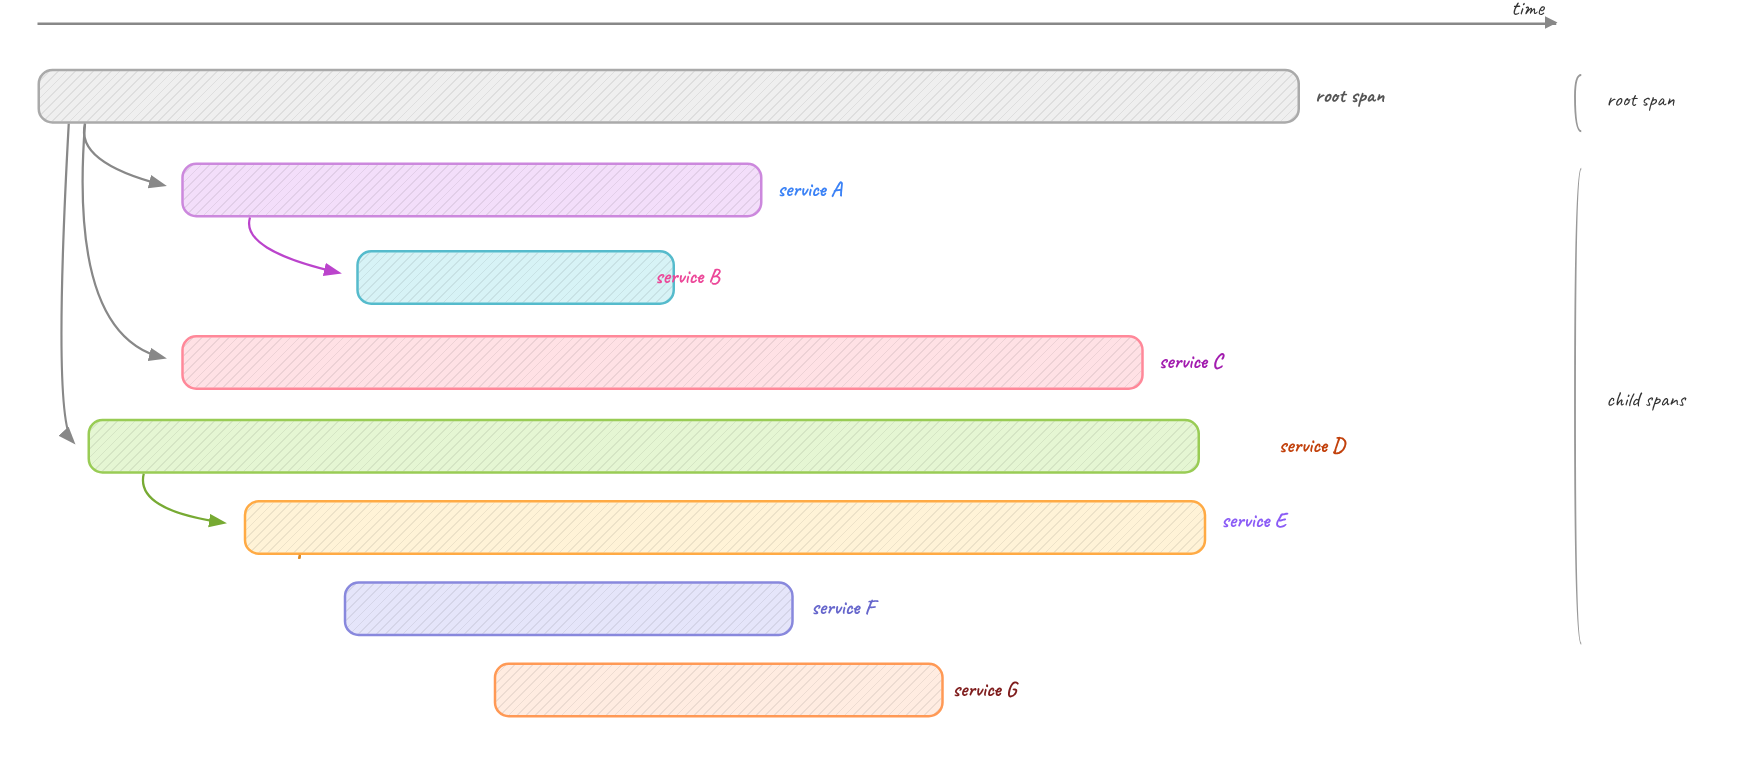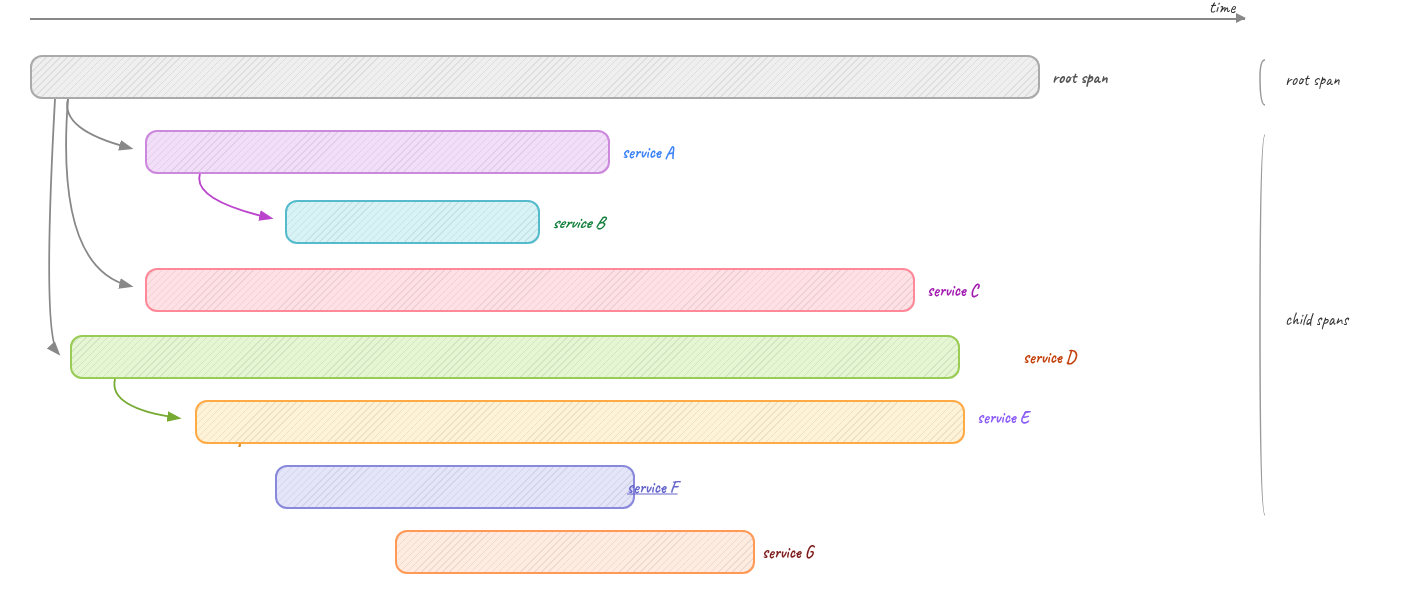--- a/index.html
+++ b/index.html
@@ -111,29 +111,29 @@
     <div class="time-arrowhead"></div>
     <div class="time-label">time</div>
   </div>
 
   <div id="spans-container">
       <div class="span-bar hatch" style="left: 30px; width: 1010px; top: 55px; background-color: rgba(210, 210, 210, 0.35); border-color: rgb(170, 170, 170);"></div>
       <div class="span-label" style="left: 1052px; top: 77px; color: rgb(85, 85, 85);">root span</div>
       <div class="span-bar hatch" style="left: 145px; width: 465px; top: 130px; background-color: rgba(220, 160, 240, 0.35); border-color: rgb(204, 136, 221);"></div>
       <div class="span-label" style="left: 622px; top: 152px; color: #3b82f6;">service A</div>
       <div class="span-bar hatch" style="left: 285px; width: 255px; top: 200px; background-color: rgba(140, 220, 230, 0.35); border-color: rgb(85, 187, 204);"></div>
-      <div class="span-label" style="left: 552px; top: 222px; color: #15803d; font-style: italic;">service B</div>
+      <div class="span-label" style="left: 524px; top: 222px; color: #ec4899;">service B</div>
       <div class="span-bar hatch" style="left: 145px; width: 770px; top: 268px; background-color: rgba(255, 170, 180, 0.35); border-color: rgb(255, 136, 153);"></div>
       <div class="span-label" style="left: 927px; top: 290px; color: #a21caf;">service C</div>
       <div class="span-bar hatch" style="left: 70px; width: 890px; top: 335px; background-color: rgba(180, 230, 130, 0.35); border-color: rgb(153, 204, 85);"></div>
       <div class="span-label" style="left: 1023px; top: 357px; color: #c2410c; text-align: center;">service D</div>
       <div class="span-bar hatch" style="left: 195px; width: 770px; top: 400px; background-color: rgba(255, 220, 140, 0.35); border-color: rgb(255, 170, 68);"></div>
       <div class="span-label" style="left: 977px; top: 417px; color: #8b5cf6;">service E</div>
       <div class="span-bar hatch" style="left: 275px; width: 360px; top: 465px; background-color: rgba(180, 180, 240, 0.35); border-color: rgb(136, 136, 221);"></div>
-      <div class="span-label" style="left: 627px; top: 487px; color: rgb(102, 102, 204); text-decoration: underline;">service F</div>
+      <div class="span-label" style="left: 649px; top: 487px; color: rgb(102, 102, 204);">service F</div>
       <div class="span-bar hatch" style="left: 395px; width: 360px; top: 530px; background-color: rgba(255, 200, 170, 0.35); border-color: rgb(255, 153, 85);"></div>
       <div class="span-label" style="left: 762px; top: 552px; color: #7f1d1d;">service G</div>
     </div>
 
   <svg class="arrows-svg" xmlns="http://www.w3.org/2000/svg">
 
     <path d="M 68 99 Q 60 130 130 148" stroke="#888" stroke-width="1.8" fill="none" marker-end="url(#arrow-gray)"></path>
 
     <path d="M 200 174 Q 192 200 270 218" stroke="#bb44cc" stroke-width="1.8" fill="none" marker-end="url(#arrow-purple)"></path>
 

